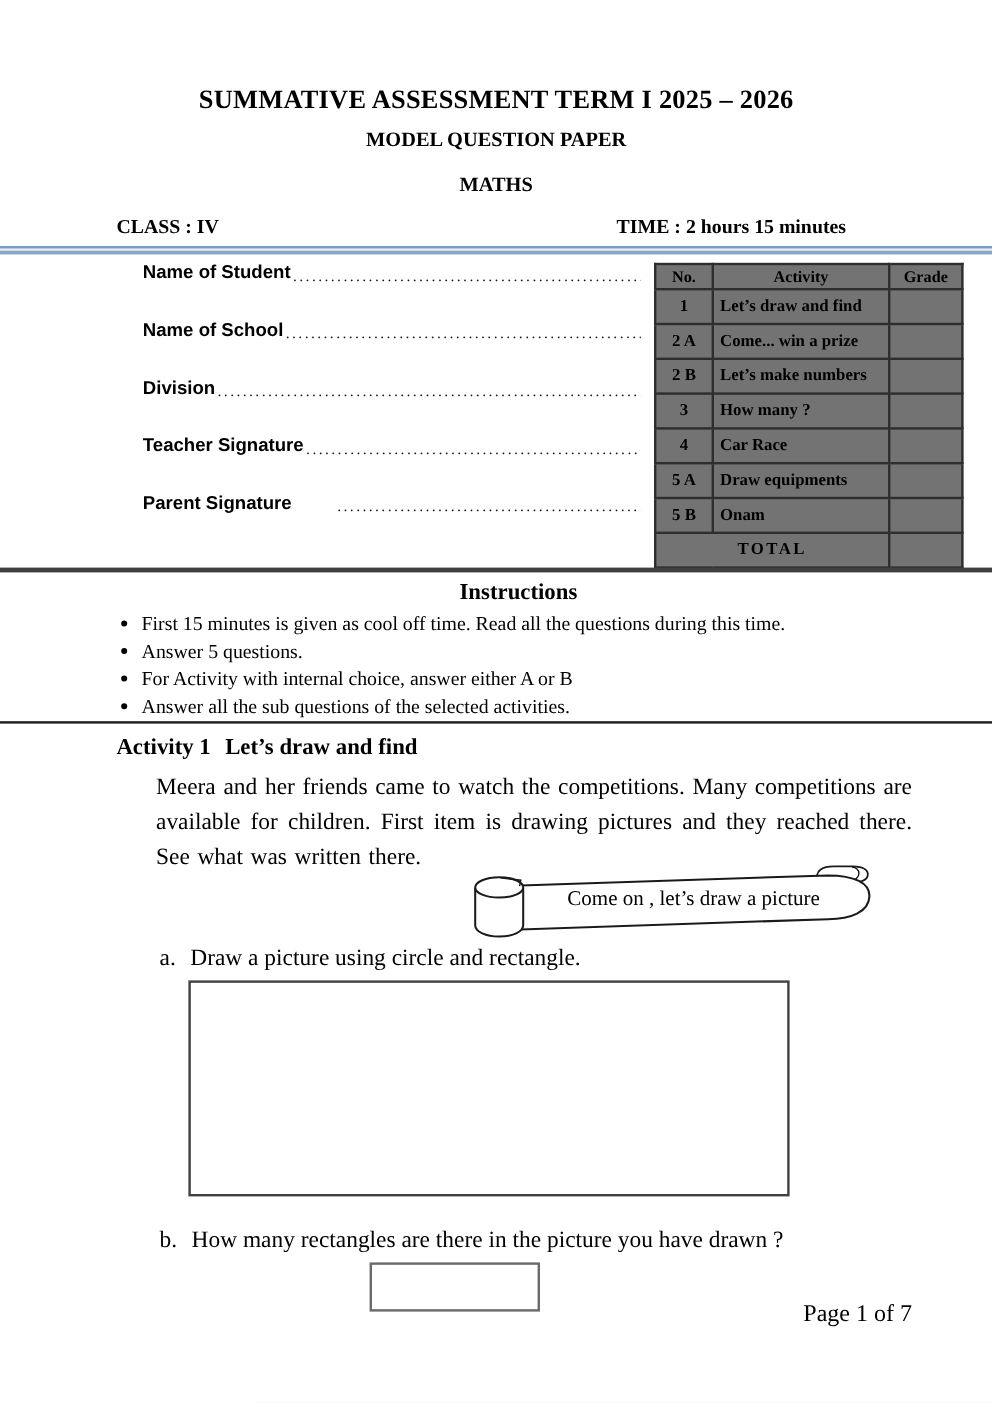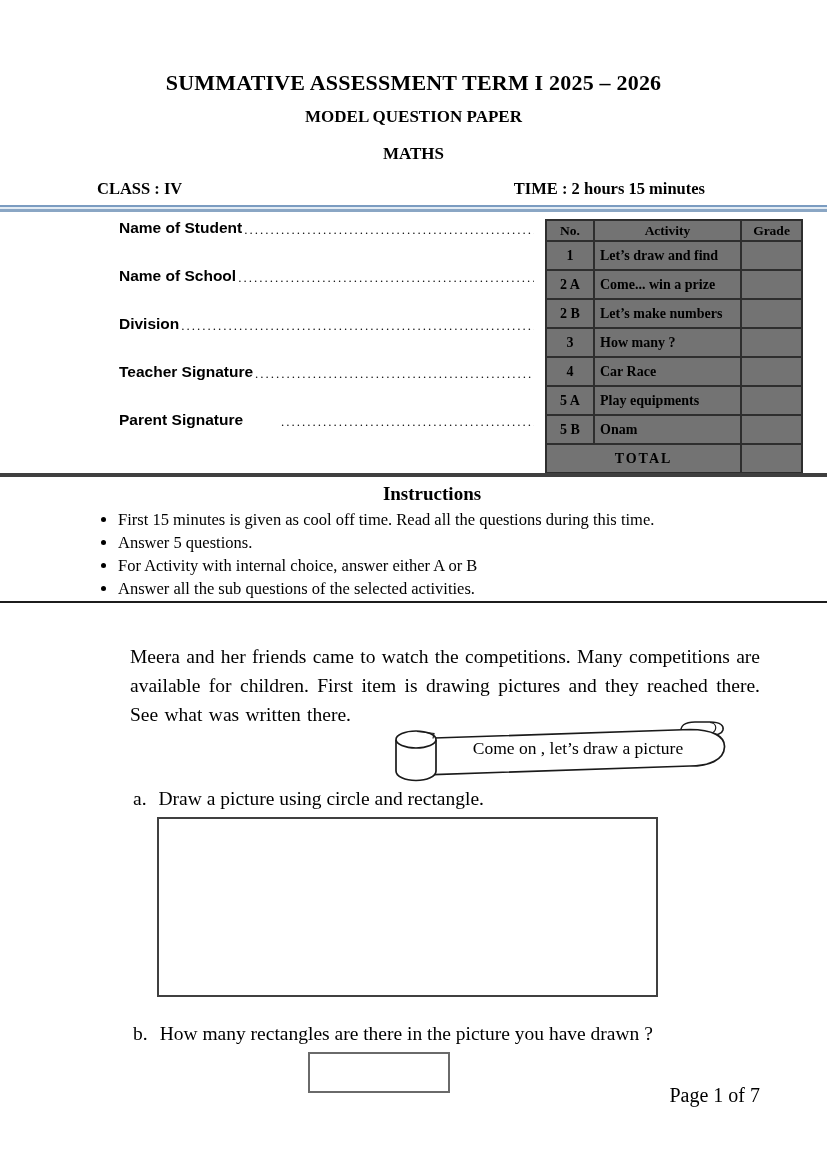--- a/index.html
+++ b/index.html
@@ -164,21 +164,21 @@
         <td class="td-act">How many ?</td>
         <td class="td-grade"></td>
       </tr>
       <tr>
         <td class="td-no">4</td>
         <td class="td-act">Car Race</td>
         <td class="td-grade"></td>
       </tr>
       <tr>
         <td class="td-no">5 A</td>
-        <td class="td-act">Play equipments</td>
+        <td class="td-act">Draw equipments</td>
         <td class="td-grade"></td>
       </tr>
       <tr>
         <td class="td-no">5 B</td>
         <td class="td-act">Onam</td>
         <td class="td-grade"></td>
       </tr>
       <tr>
         <td class="td-total" colspan="2">TOTAL</td>
         <td class="td-grade"></td>
@@ -194,20 +194,23 @@
     <ul>
       <li>First 15 minutes is given as cool off time. Read all the questions  during this time.</li>
       <li>Answer 5 questions.</li>
       <li>For Activity with internal choice, answer either A or B</li>
       <li>Answer all the sub questions of the selected activities.</li>
     </ul>
   </div>
 
   <div class="abs divider-thin"></div>
 
+  <div class="abs activity-heading">
+    <span>Activity 1</span><span class="ttl">Let’s draw and find</span>
+  </div>
 
   <div class="abs banner">
     <svg viewBox="0 0 336 70" width="336" height="70">
 
       <path d="M290 15 C286 5 294 2 303 2 L318 2 C329 2 332 6 331 10 C330 14 323 15.5 316 15.5 Z" fill="#ffffff" stroke="#1a1a1a" stroke-width="1.5"></path>
       <path d="M318 2.5 C325 3 327 12 316 14.5" fill="none" stroke="#1a1a1a" stroke-width="1.2"></path>
 
       <path d="M42 18 L298 9.5 C320 9.5 333 16 332.5 27 C332 40 317 46 298 46 L42 54.5 Z" fill="#ffffff" stroke="#1a1a1a" stroke-width="1.7"></path>
 
       <path d="M4 20 L4 51 C4 56.5 13 60.5 24 60.5 C35 60.5 44 56.5 44 51 L44 20" fill="#ffffff" stroke="#1a1a1a" stroke-width="1.7"></path>

